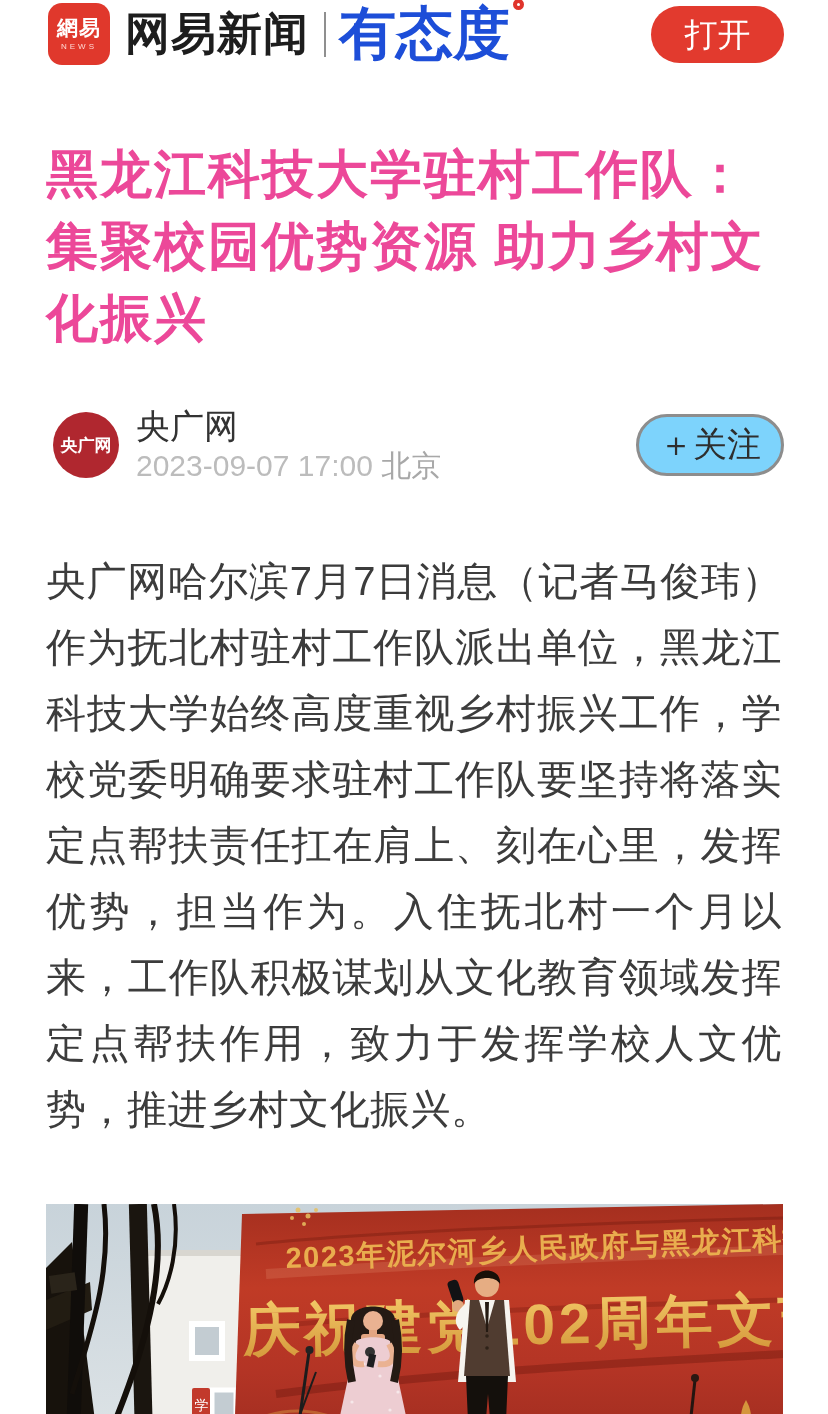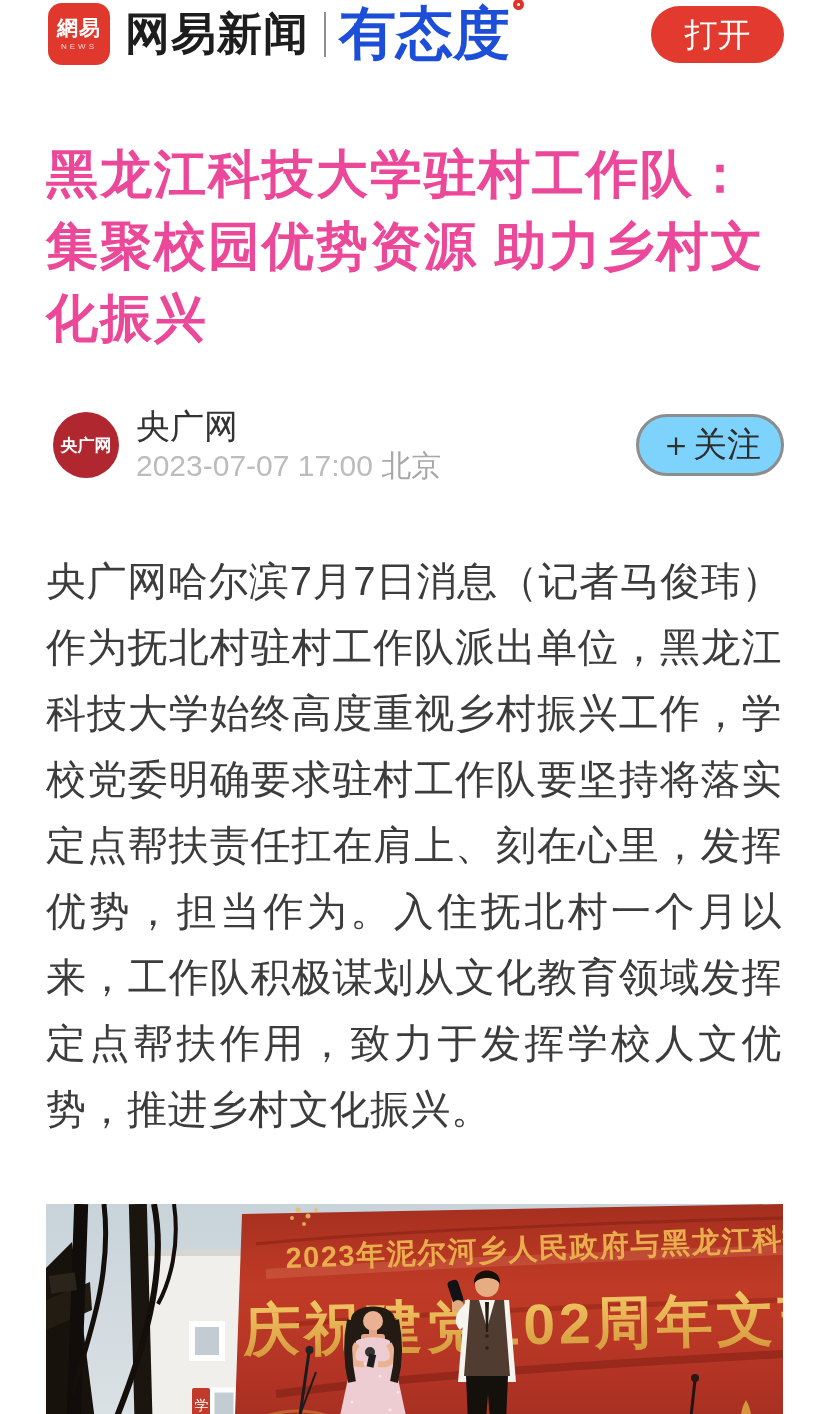--- a/index.html
+++ b/index.html
@@ -114,21 +114,21 @@
 
 <h1 class="title">黑龙江科技大学驻村工作队：集聚校园优势资源 助力乡村文化振兴</h1>
 
 <div class="source-row">
   <div class="avatar">
     <span>央广网</span>
   </div>
   <div class="source-meta">
     <div class="source-name">央广网</div>
     <div class="source-date">
-      <span>2023-07-07 17:00</span>
+      <span>2023-09-07 17:00</span>
       <span class="loc">北京</span>
     </div>
   </div>
   <button class="follow-btn">＋关注</button>
 </div>
 
 <p class="body-text">央广网哈尔滨7月7日消息（记者马俊玮）作为抚北村驻村工作队派出单位，黑龙江科技大学始终高度重视乡村振兴工作，学校党委明确要求驻村工作队要坚持将落实定点帮扶责任扛在肩上、刻在心里，发挥优势，担当作为。入住抚北村一个月以来，工作队积极谋划从文化教育领域发挥定点帮扶作用，致力于发挥学校人文优势，推进乡村文化振兴。</p>
 
 <div class="photo">
   <svg width="737" height="240" viewBox="0 0 737 240" xmlns="http://www.w3.org/2000/svg">

